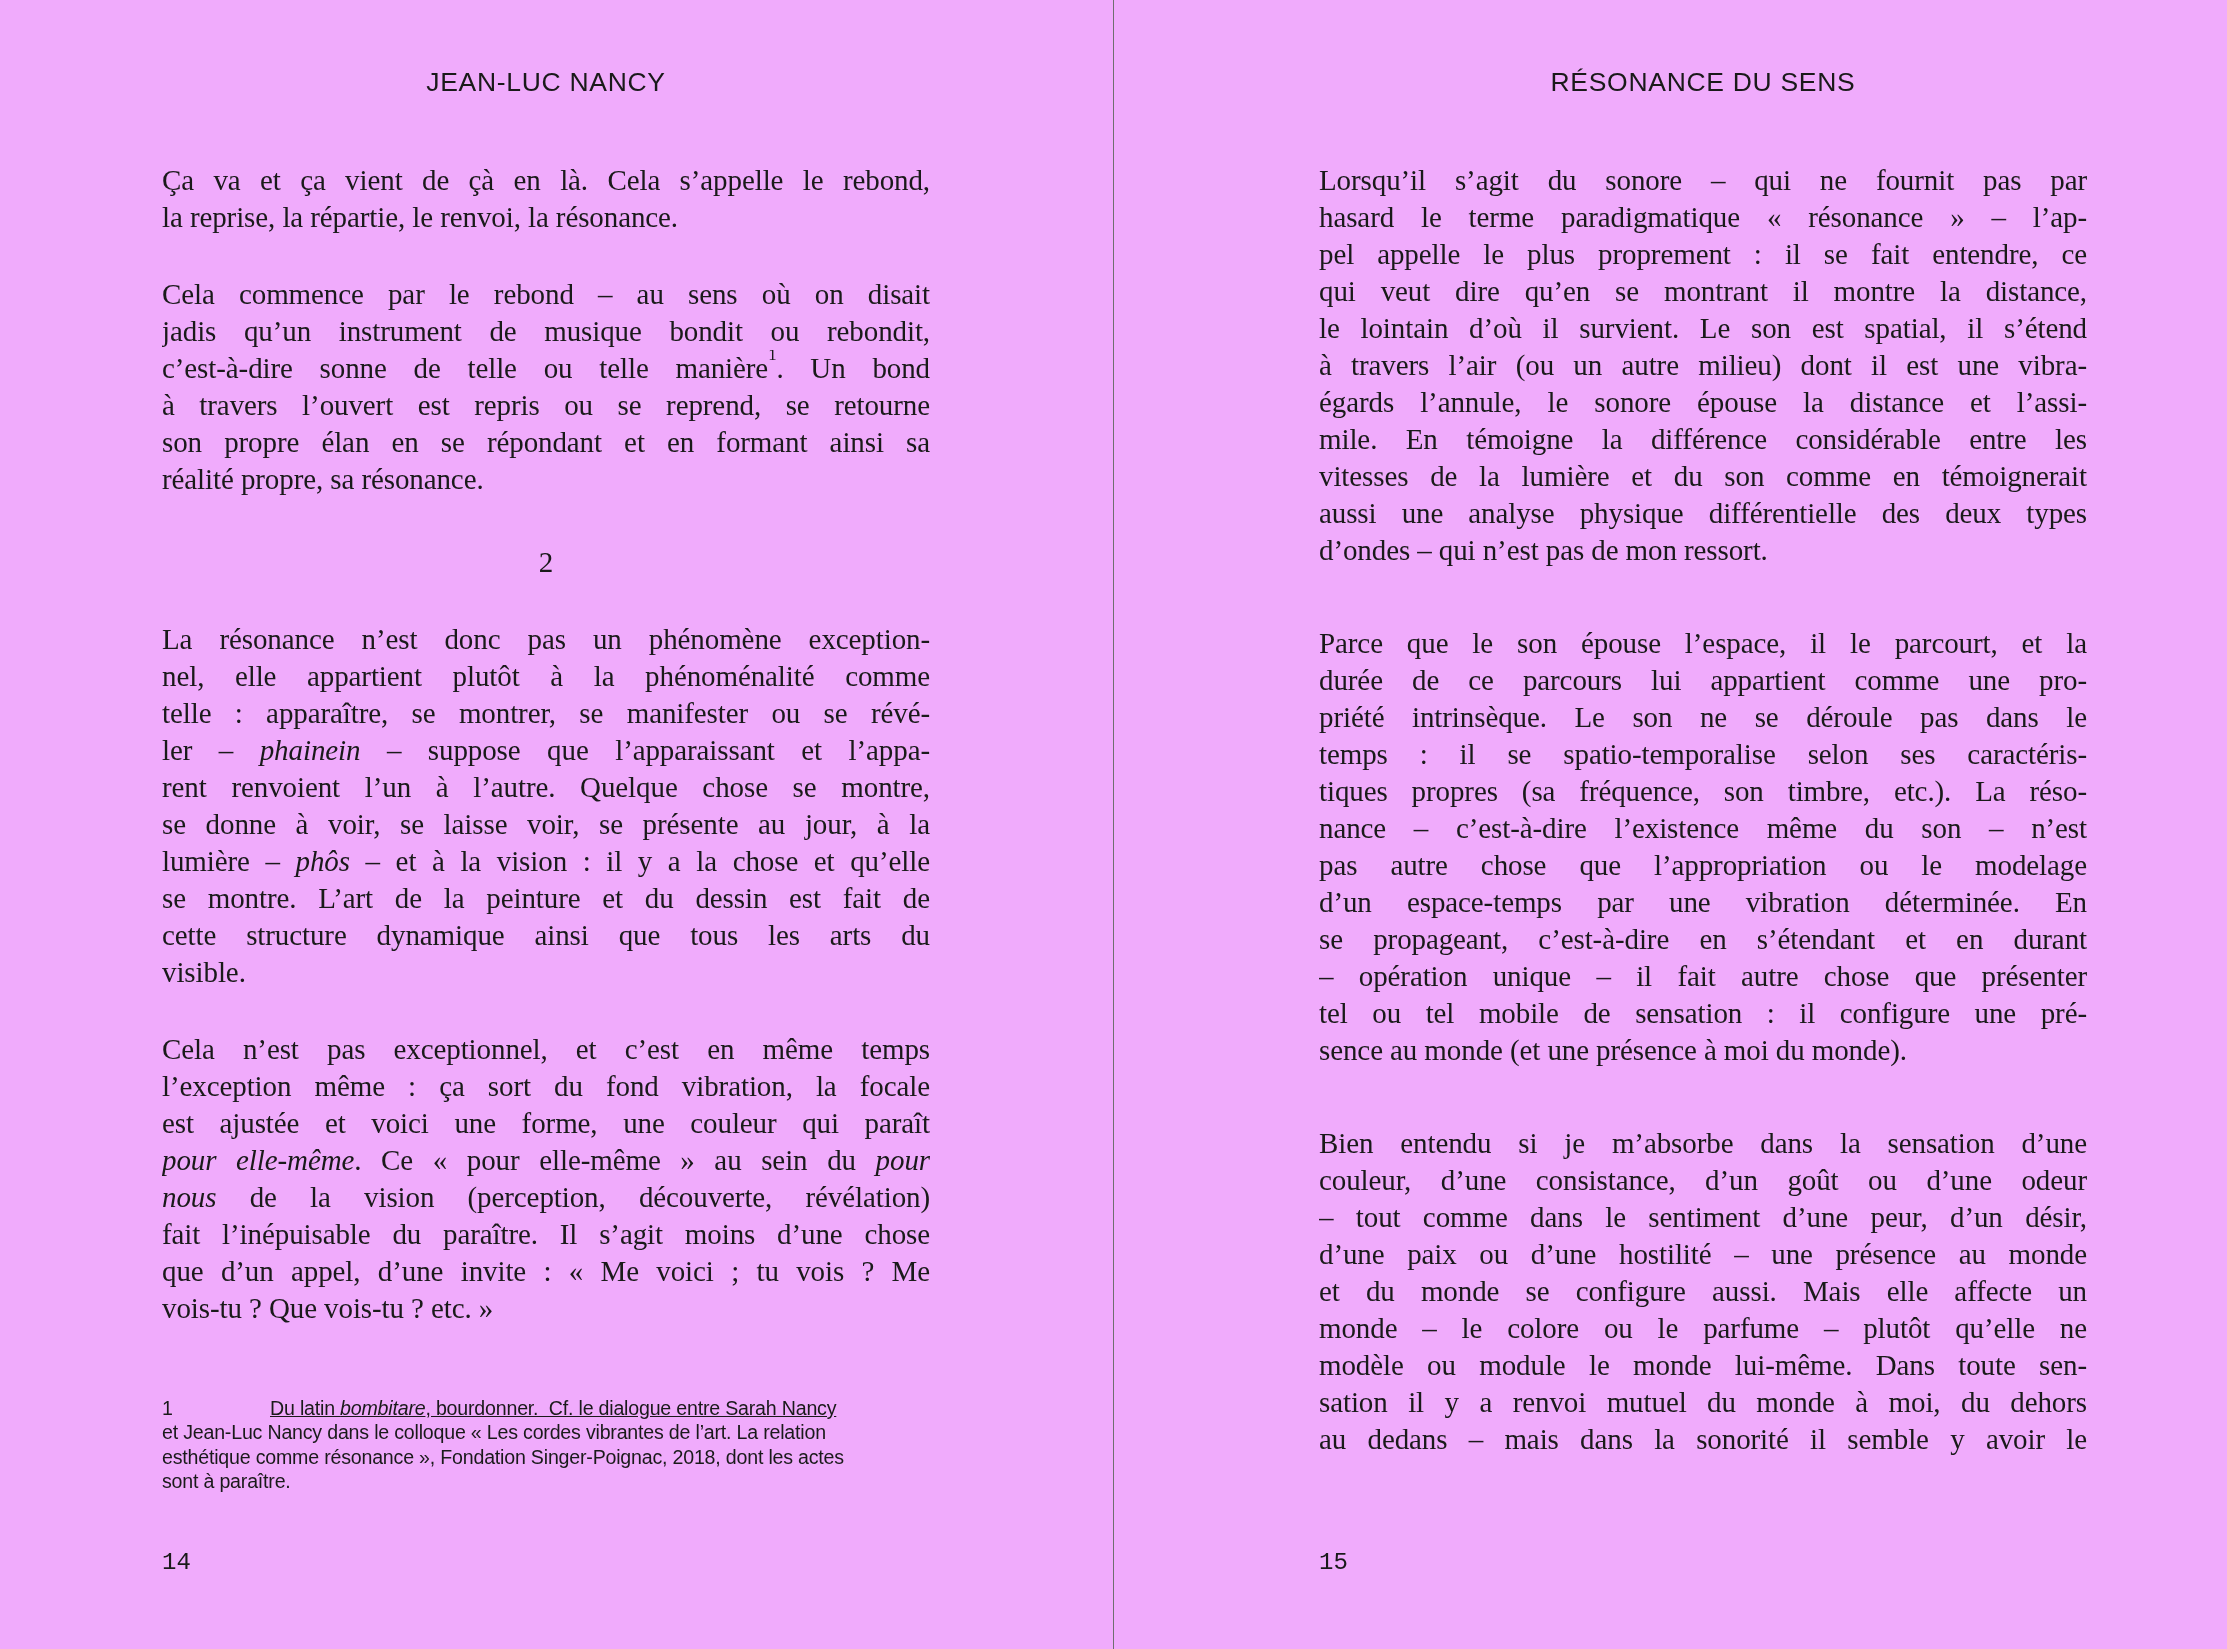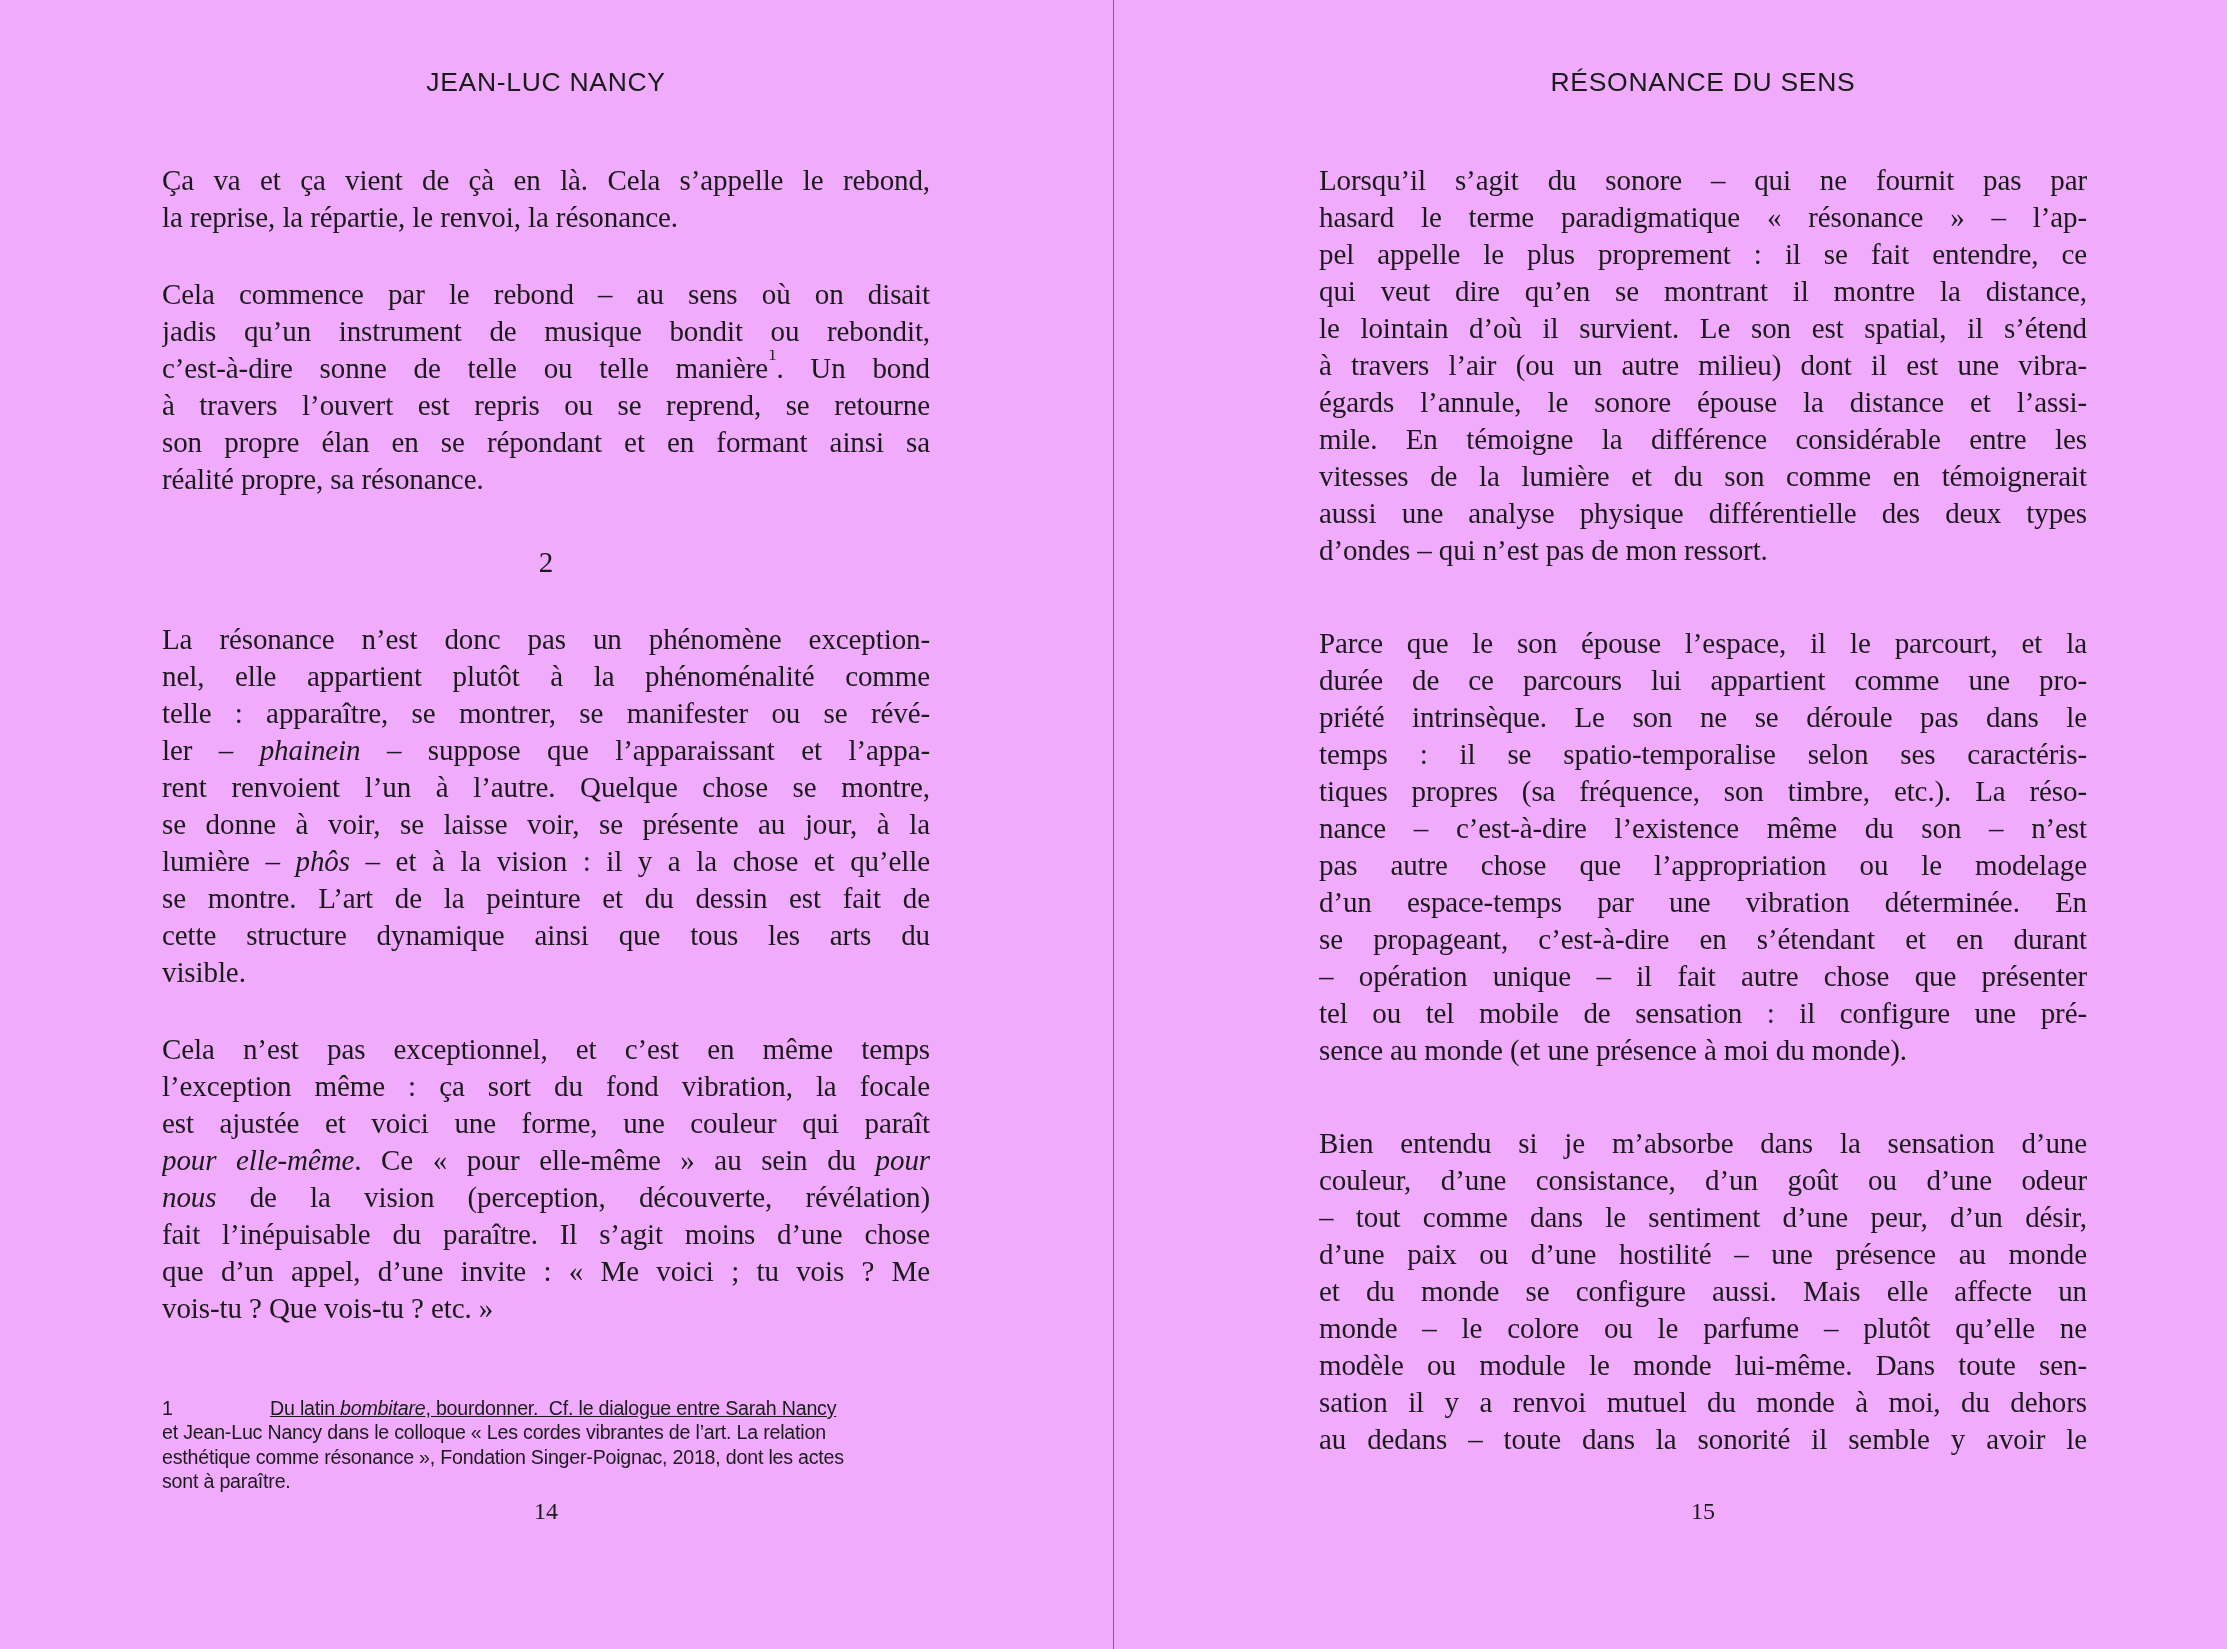--- a/index.html
+++ b/index.html
@@ -44,22 +44,22 @@
     margin: 46px 0 40px 0; height: 37px; line-height: 37px;
     text-align: center; font-size: 29px;
   }
 
   .footnote { top: 1396px; font-family: "Liberation Sans", sans-serif; }
   .fn-marker { position: absolute; left: 0; top: 0; font-size: 19.6px; line-height: 24.4px; }
   .fn-line { font-size: 19.6px; line-height: 24.4px; height: 24.4px; letter-spacing: -0.2px; overflow: hidden; }
   .fn-first { padding-left: 108px; text-decoration: underline; }
 
   .page-number {
-    top: 1497px; text-align: center;
-    font-family: Liberation Serif, serif;
+    top: 1549px; text-align: left;
+    font-family: Liberation Mono, monospace;
     font-size: 24px; line-height: 28px;
   }
 </style>
 </head>
 <body>
 
 <div class="spread">
 
   <section class="page page-left">
     <div class="running-header">JEAN-LUC NANCY</div>
@@ -154,21 +154,21 @@
 
       <div class="para">
         <div class="bl j">Bien entendu si je m’absorbe dans la sensation d’une</div>
         <div class="bl j">couleur, d’une consistance, d’un goût ou d’une odeur</div>
         <div class="bl j">– tout comme dans le sentiment d’une peur, d’un désir,</div>
         <div class="bl j">d’une paix ou d’une hostilité – une présence au monde</div>
         <div class="bl j">et du monde se configure aussi. Mais elle affecte un</div>
         <div class="bl j">monde – le colore ou le parfume – plutôt qu’elle ne</div>
         <div class="bl j">modèle ou module le monde lui-même. Dans toute sen-</div>
         <div class="bl j">sation il y a renvoi mutuel du monde à moi, du dehors</div>
-        <div class="bl j">au dedans – toute dans la sonorité il semble y avoir le</div>
+        <div class="bl j">au dedans – mais dans la sonorité il semble y avoir le</div>
       </div>
     </div>
 
     <div class="page-number">15</div>
   </section>
 
 </div>
 
 
 </body></html>

